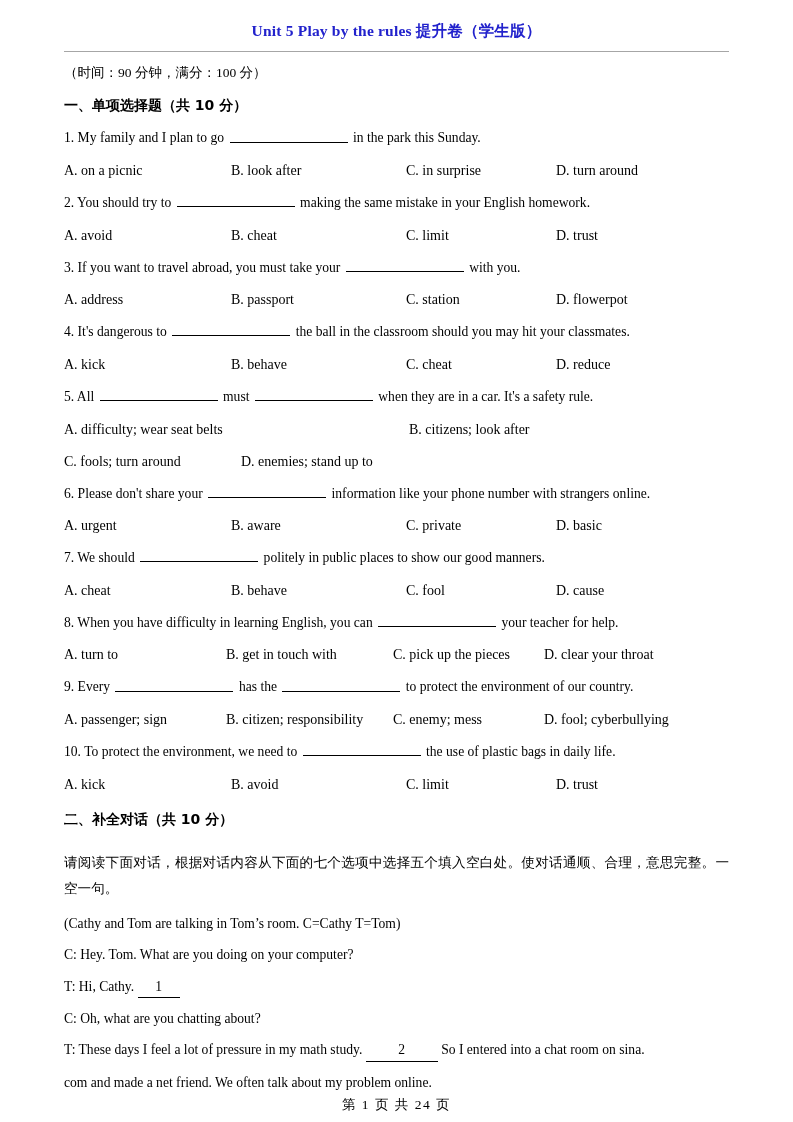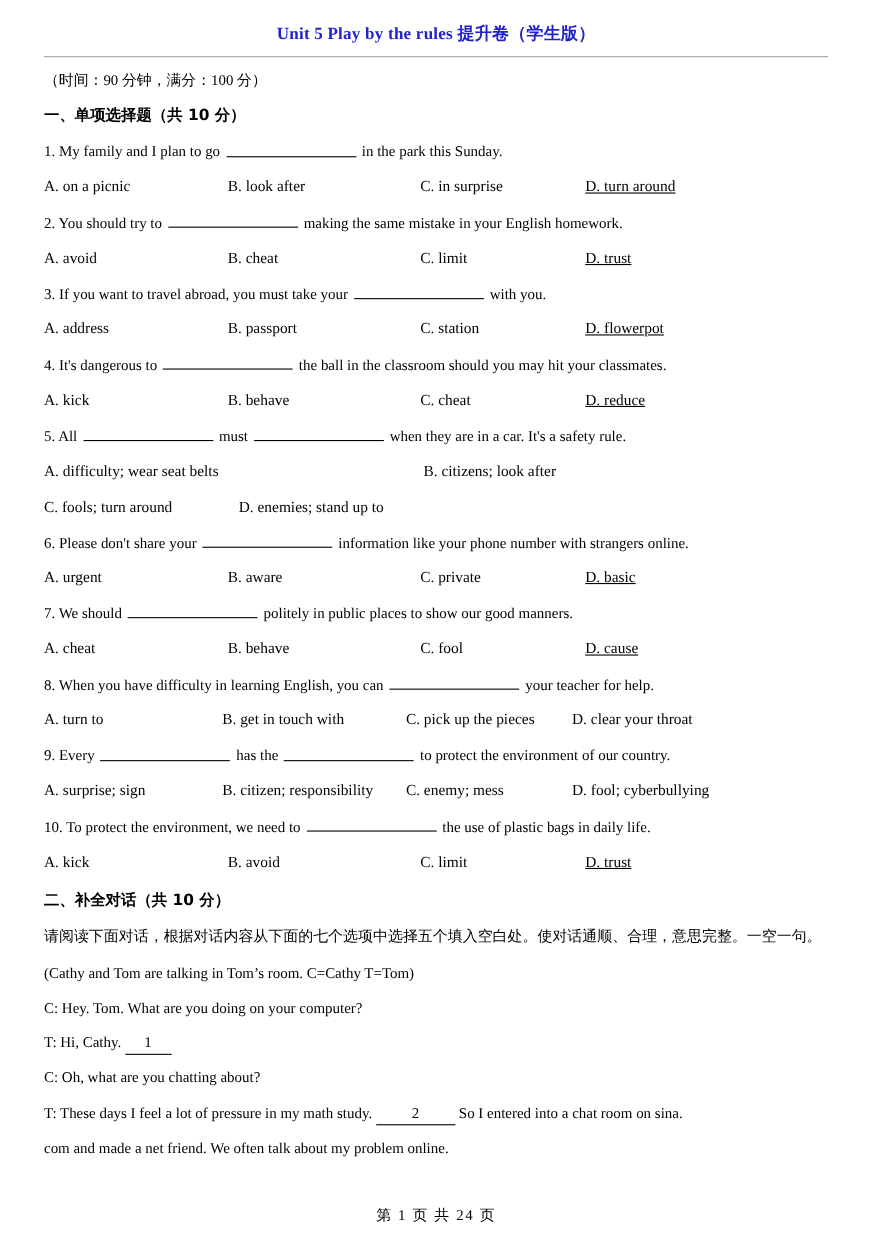--- a/index.html
+++ b/index.html
@@ -13,21 +13,21 @@
     font-family: "Liberation Serif", "DejaVu Serif", serif;
     color: #000000;
     position: relative;
     overflow: hidden;
   }
   .page {
     position: relative;
     width: 793px;
     height: 1122px;
     box-sizing: border-box;
-    padding: 0 40px;
+    padding: 0 64px;
   }
 
   
   .doc-title {
     text-align: center;
     color: #2222cc;
     font-weight: bold;
     font-size: 15.5px;
     letter-spacing: .2px;
     padding-top: 20px;
@@ -80,39 +80,39 @@
     font-size: 14px;
     line-height: 1.5;
     margin-top: 11px;
     display: flex;
     white-space: nowrap;
   }
   .opts > span { display: inline-block; }
   .opt-a { width: 167px; flex: 0 0 auto; }
   .opt-b { width: 175px; flex: 0 0 auto; }
   .opt-c { width: 150px; flex: 0 0 auto; }
-  .opt-d { flex: 0 0 auto; text-decoration: underline; }
+  .opt-d { flex: 0 0 auto; }
 
   
   .opts.two .opt-a2 { width: 345px; flex: 0 0 auto; }
   .opts.two .opt-b2 { flex: 0 0 auto; }
   .opts.flow .opt-f1 { width: 177px; flex: 0 0 auto; }
   .opts.flow .opt-f2 { flex: 0 0 auto; }
 
   
   .opts.tabbed .t-a { width: 162px; flex: 0 0 auto; }
   .opts.tabbed .t-b { width: 167px; flex: 0 0 auto; }
   .opts.tabbed .t-c { width: 151px; flex: 0 0 auto; }
   .opts.tabbed .t-d { flex: 0 0 auto; }
 
   
   .cn-para {
     font-size: 13.6px;
     line-height: 1.95;
-    margin-top: 8px;
+    margin-top: 20px;
     text-align: justify;
   }
 
   .dlg-line {
     font-size: 13.6px;
     line-height: 1.5;
     margin-top: 11px;
   }
 
   .blank-num {
@@ -248,21 +248,21 @@
   </div>
 
   <div class="q-line">
     <span>9. Every</span>
     <span class="blank w-long"></span>
     <span>has the</span>
     <span class="blank w-long"></span>
     <span>to protect the environment of our country.</span>
   </div>
   <div class="opts tabbed">
-    <span class="t-a">A. surprise; sign</span>
+    <span class="t-a">A. passenger; sign</span>
     <span class="t-b">B. citizen; responsibility</span>
     <span class="t-c">C. enemy; mess</span>
     <span class="t-d">D. fool; cyberbullying</span>
   </div>
 
   <div class="q-line">
     <span>10. To protect the environment, we need to</span>
     <span class="blank w-long"></span>
     <span>the use of plastic bags in daily life.</span>
   </div>

